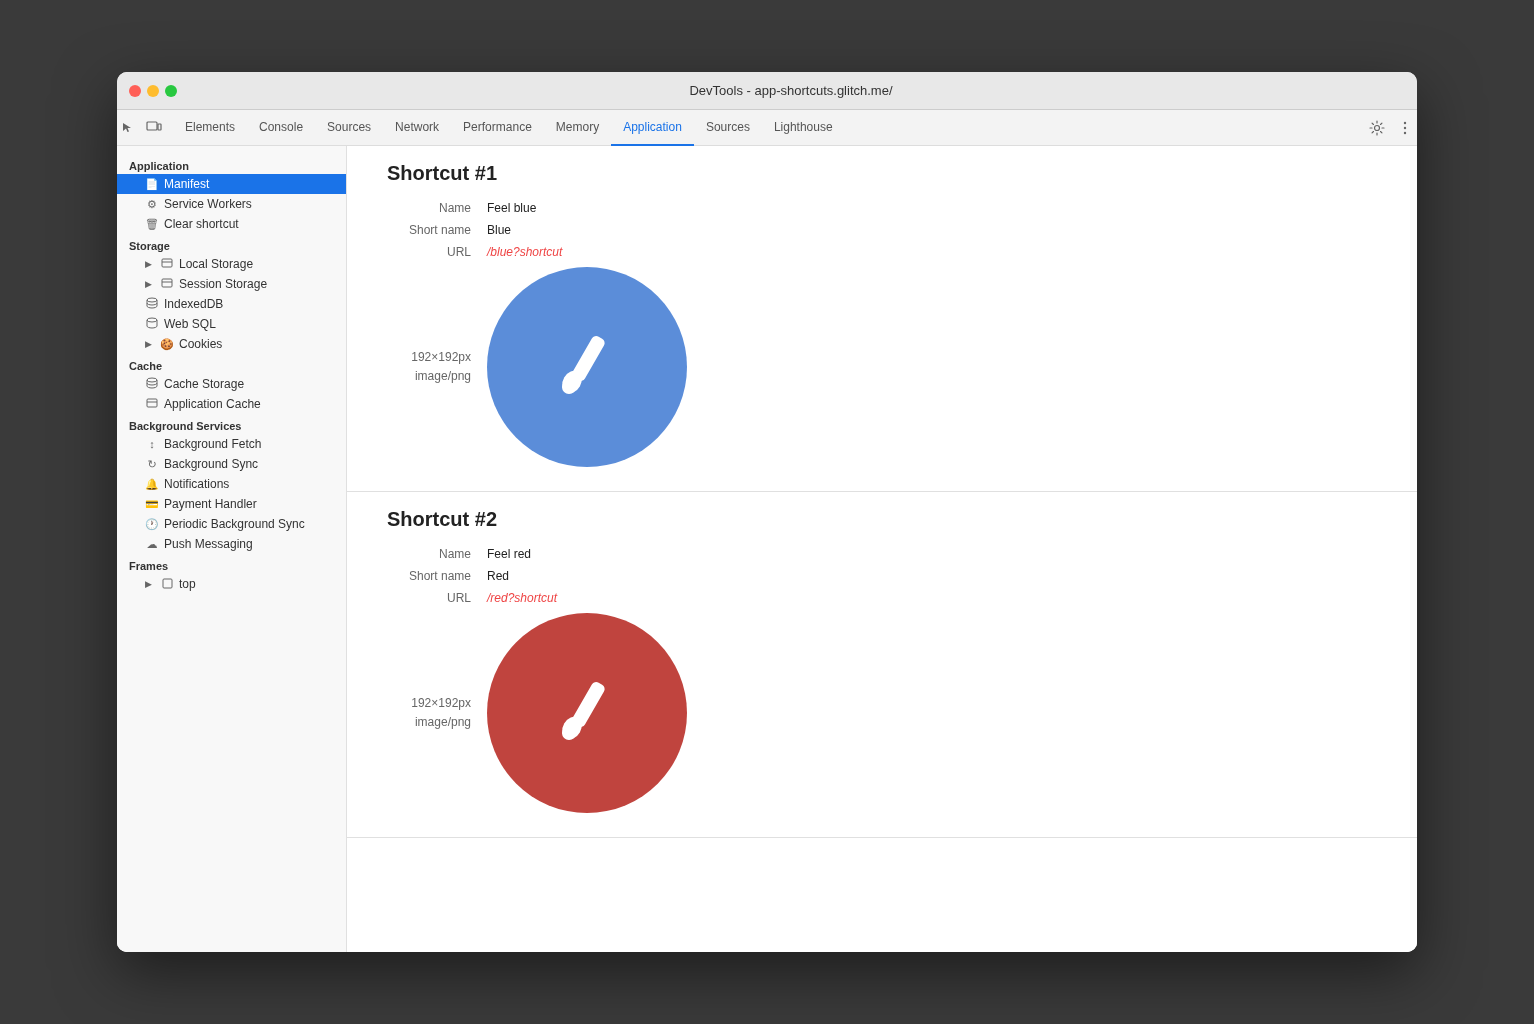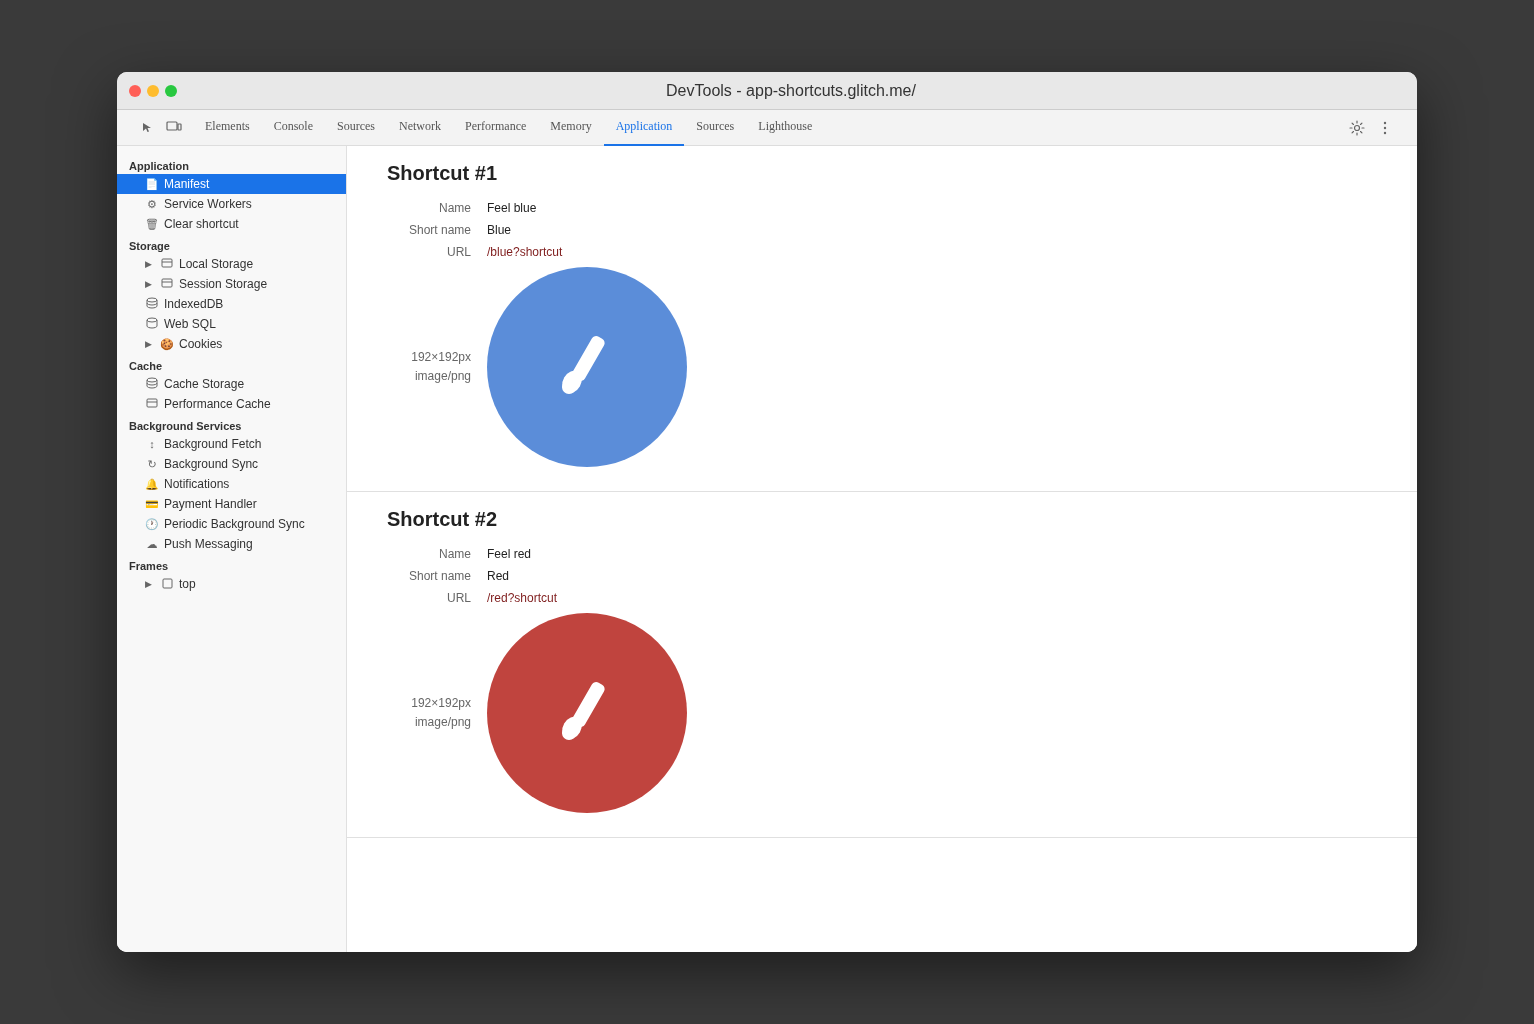--- a/index.html
+++ b/index.html
@@ -39,39 +39,38 @@
       width: 12px;
       height: 12px;
       border-radius: 50%;
     }
     .tl-red { background: #ff5f57; }
     .tl-yellow { background: #febc2e; }
     .tl-green { background: #28c840; }
     .title-text {
       flex: 1;
       text-align: center;
-      font-size: 16px;
+      font-size: 13px;
       color: #333;
     }
     .devtools-container {
       display: flex;
       flex-direction: column;
       flex: 1;
       overflow: hidden;
       background: #fff;
     }
     .tab-bar {
       display: flex;
       align-items: center;
       background: #f3f3f3;
       border-bottom: 1px solid #ddd;
       height: 36px;
-      padding: 0 20px;
+      padding: 0 0;
       flex-shrink: 0;
-      font-family: Liberation Serif, serif;
     }
     .tab-bar-icons {
       display: flex;
       gap: 4px;
       margin-right: 8px;
     }
     .tab-bar-icon {
       width: 22px;
       height: 22px;
       display: flex;
@@ -185,23 +184,24 @@
       width: 100px;
       text-align: right;
       color: #666;
       padding-right: 16px;
       flex-shrink: 0;
     }
     .shortcut-value {
       color: #222;
     }
     .shortcut-value.link {
-      color: #7f1d1d;
+      color: #ef4444;
       cursor: pointer;
       text-decoration: none;
+      font-style: italic;
     }
     .image-row {
       display: flex;
       margin-top: 8px;
       align-items: center;
     }
     .image-label-col {
       width: 100px;
       text-align: right;
       padding-right: 16px;
@@ -390,21 +390,21 @@
           </span>
           <span>Cache Storage</span>
         </div>
         <div class="sidebar-item indent1">
           <span class="sidebar-icon">
             <svg width="12" height="12" viewBox="0 0 12 12" fill="none">
                 <rect x="1" y="2" width="10" height="8" rx="1" stroke="#666" stroke-width="1"></rect>
                 <line x1="1" y1="5" x2="11" y2="5" stroke="#666" stroke-width="1"></line>
               </svg>
           </span>
-          <span>Performance Cache</span>
+          <span>Application Cache</span>
         </div>
 
         <div class="sidebar-section-label">Background Services</div>
         <div class="sidebar-item indent1">
           <span class="sidebar-icon">↕</span>
           <span>Background Fetch</span>
         </div>
         <div class="sidebar-item indent1">
           <span class="sidebar-icon">↻</span>
           <span>Background Sync</span>

